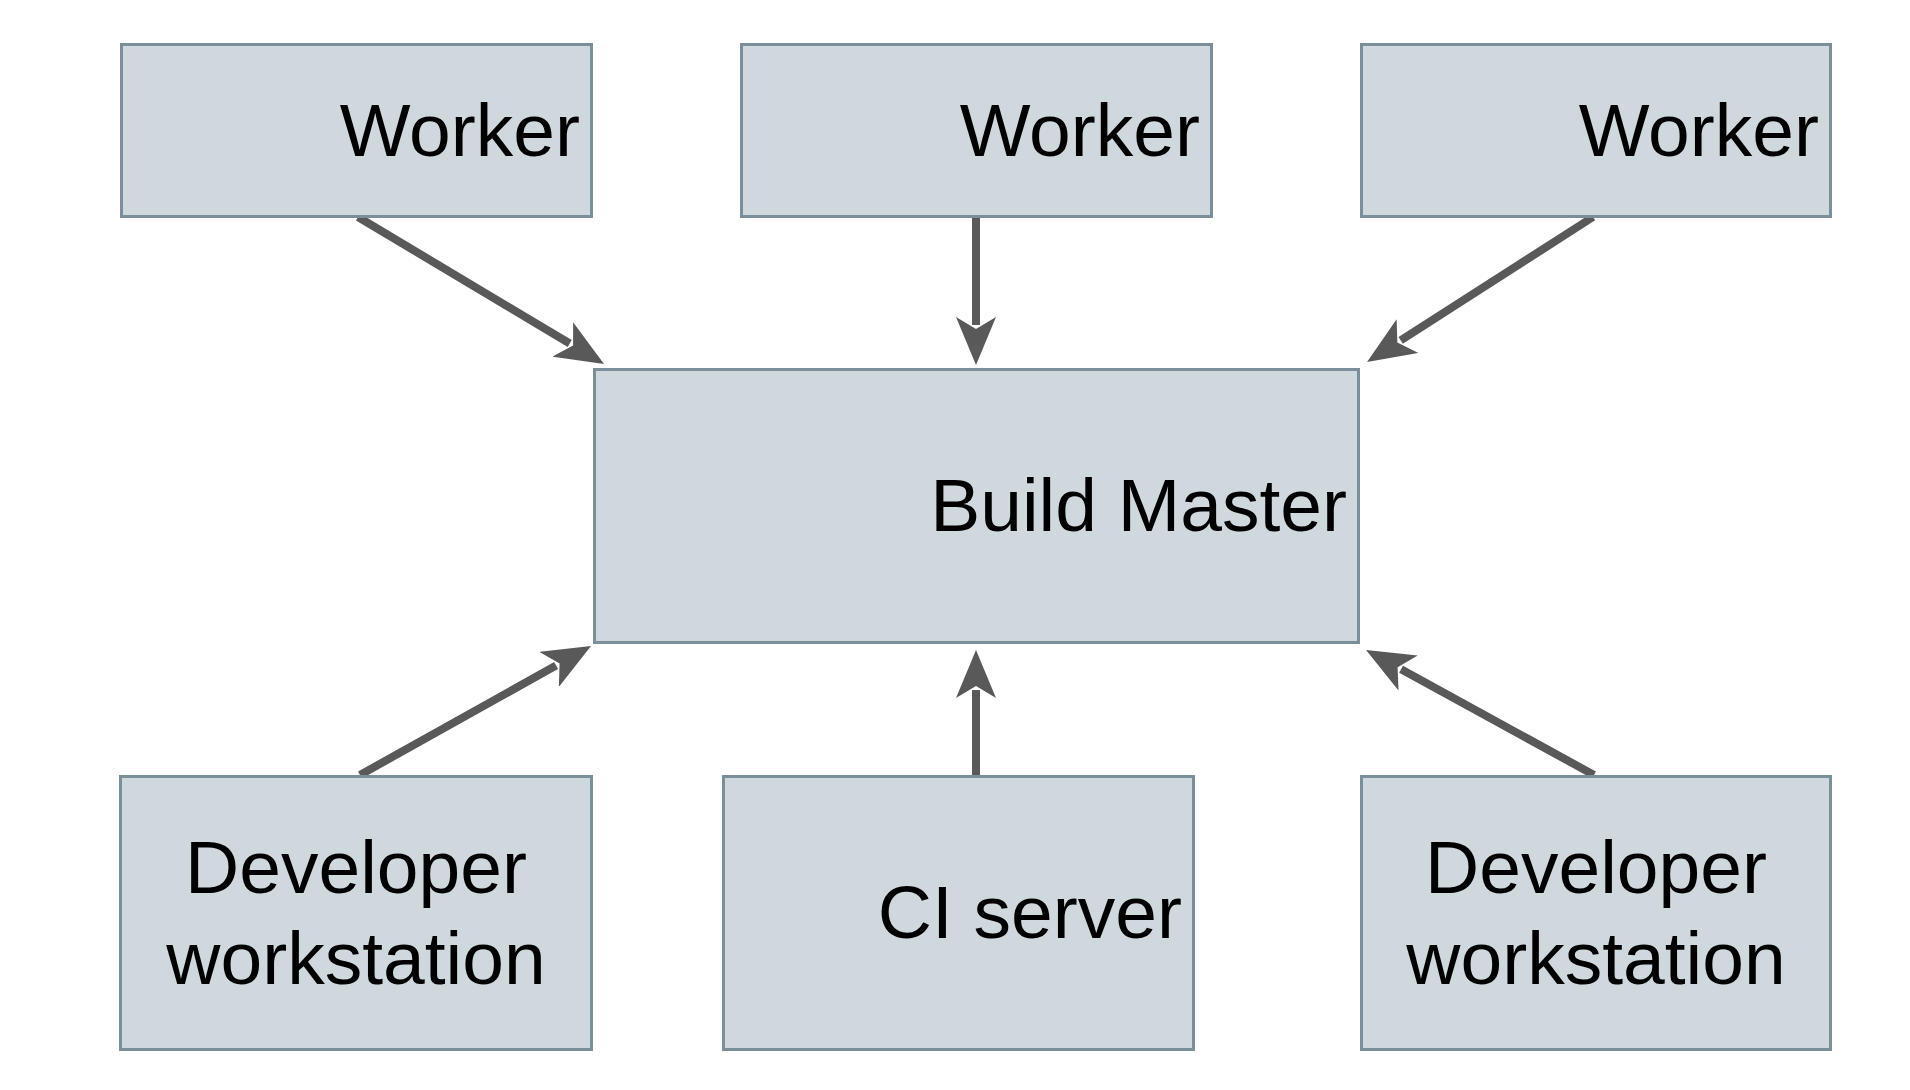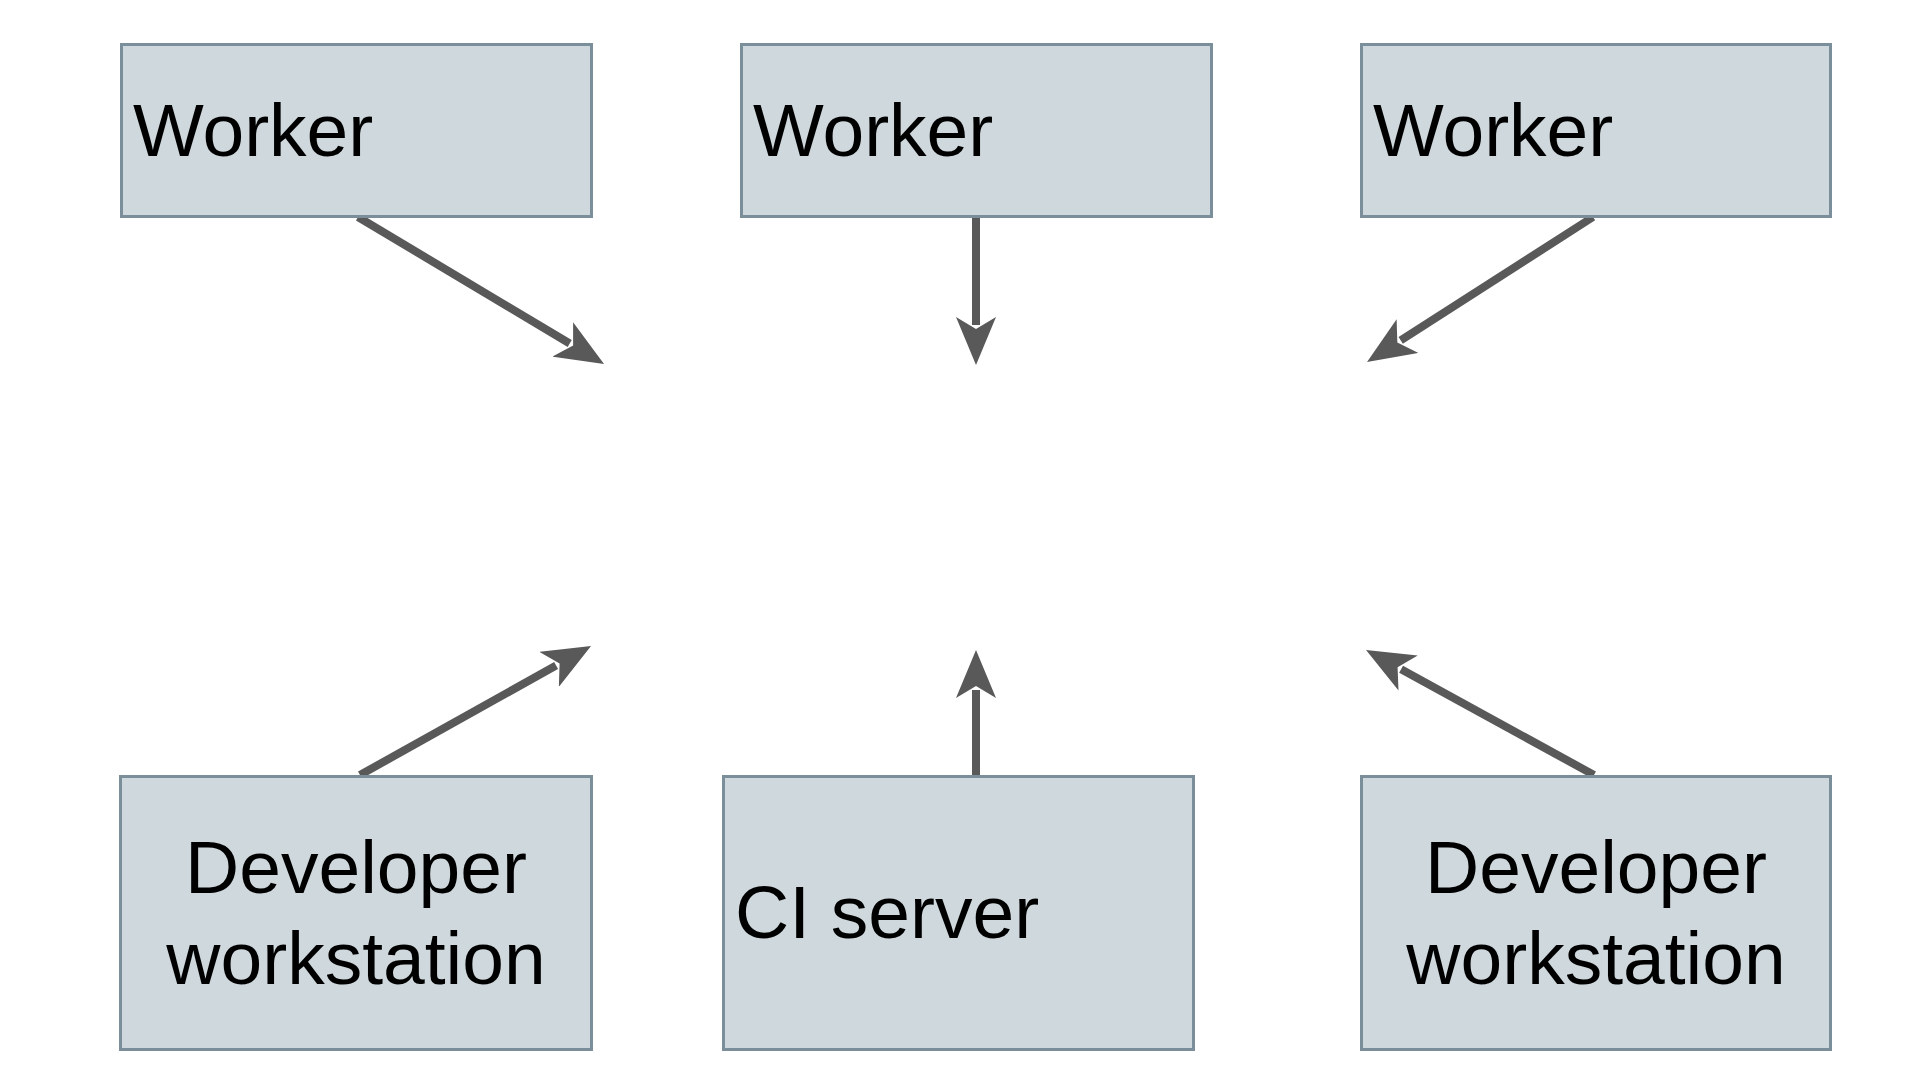--- a/index.html
+++ b/index.html
@@ -36,21 +36,21 @@
     stroke-width: 8;
     fill: none;
   }
   .edges .head { fill: var(--arrow); }
   .node {
     position: absolute;
     background: var(--node-fill);
     border: 3px solid var(--node-border);
     display: flex;
     align-items: center;
-    justify-content: flex-start;
+    justify-content: flex-end;
     text-align: center;
     color: var(--text);
     font-size: 75px;
     line-height: 1.22;
   }
   .node span { display: block; padding: 0 10px; }
   
   .n-worker-left   { left: 120px;  top: 43px;  width: 473px; height: 175px; }
   .n-worker-center { left: 740px;  top: 43px;  width: 473px; height: 175px; }
   .n-worker-right  { left: 1360px; top: 43px;  width: 472px; height: 175px; }
@@ -85,20 +85,23 @@
   </div>
 
   <div class="node n-worker-center">
     <span>Worker</span>
   </div>
 
   <div class="node n-worker-right">
     <span>Worker</span>
   </div>
 
+  <div class="node n-build-master">
+    <span>Build Master</span>
+  </div>
 
   <div class="node n-dev-left">
     <span>Developer workstation</span>
   </div>
 
   <div class="node n-ci-server">
     <span>CI server</span>
   </div>
 
   <div class="node n-dev-right">

